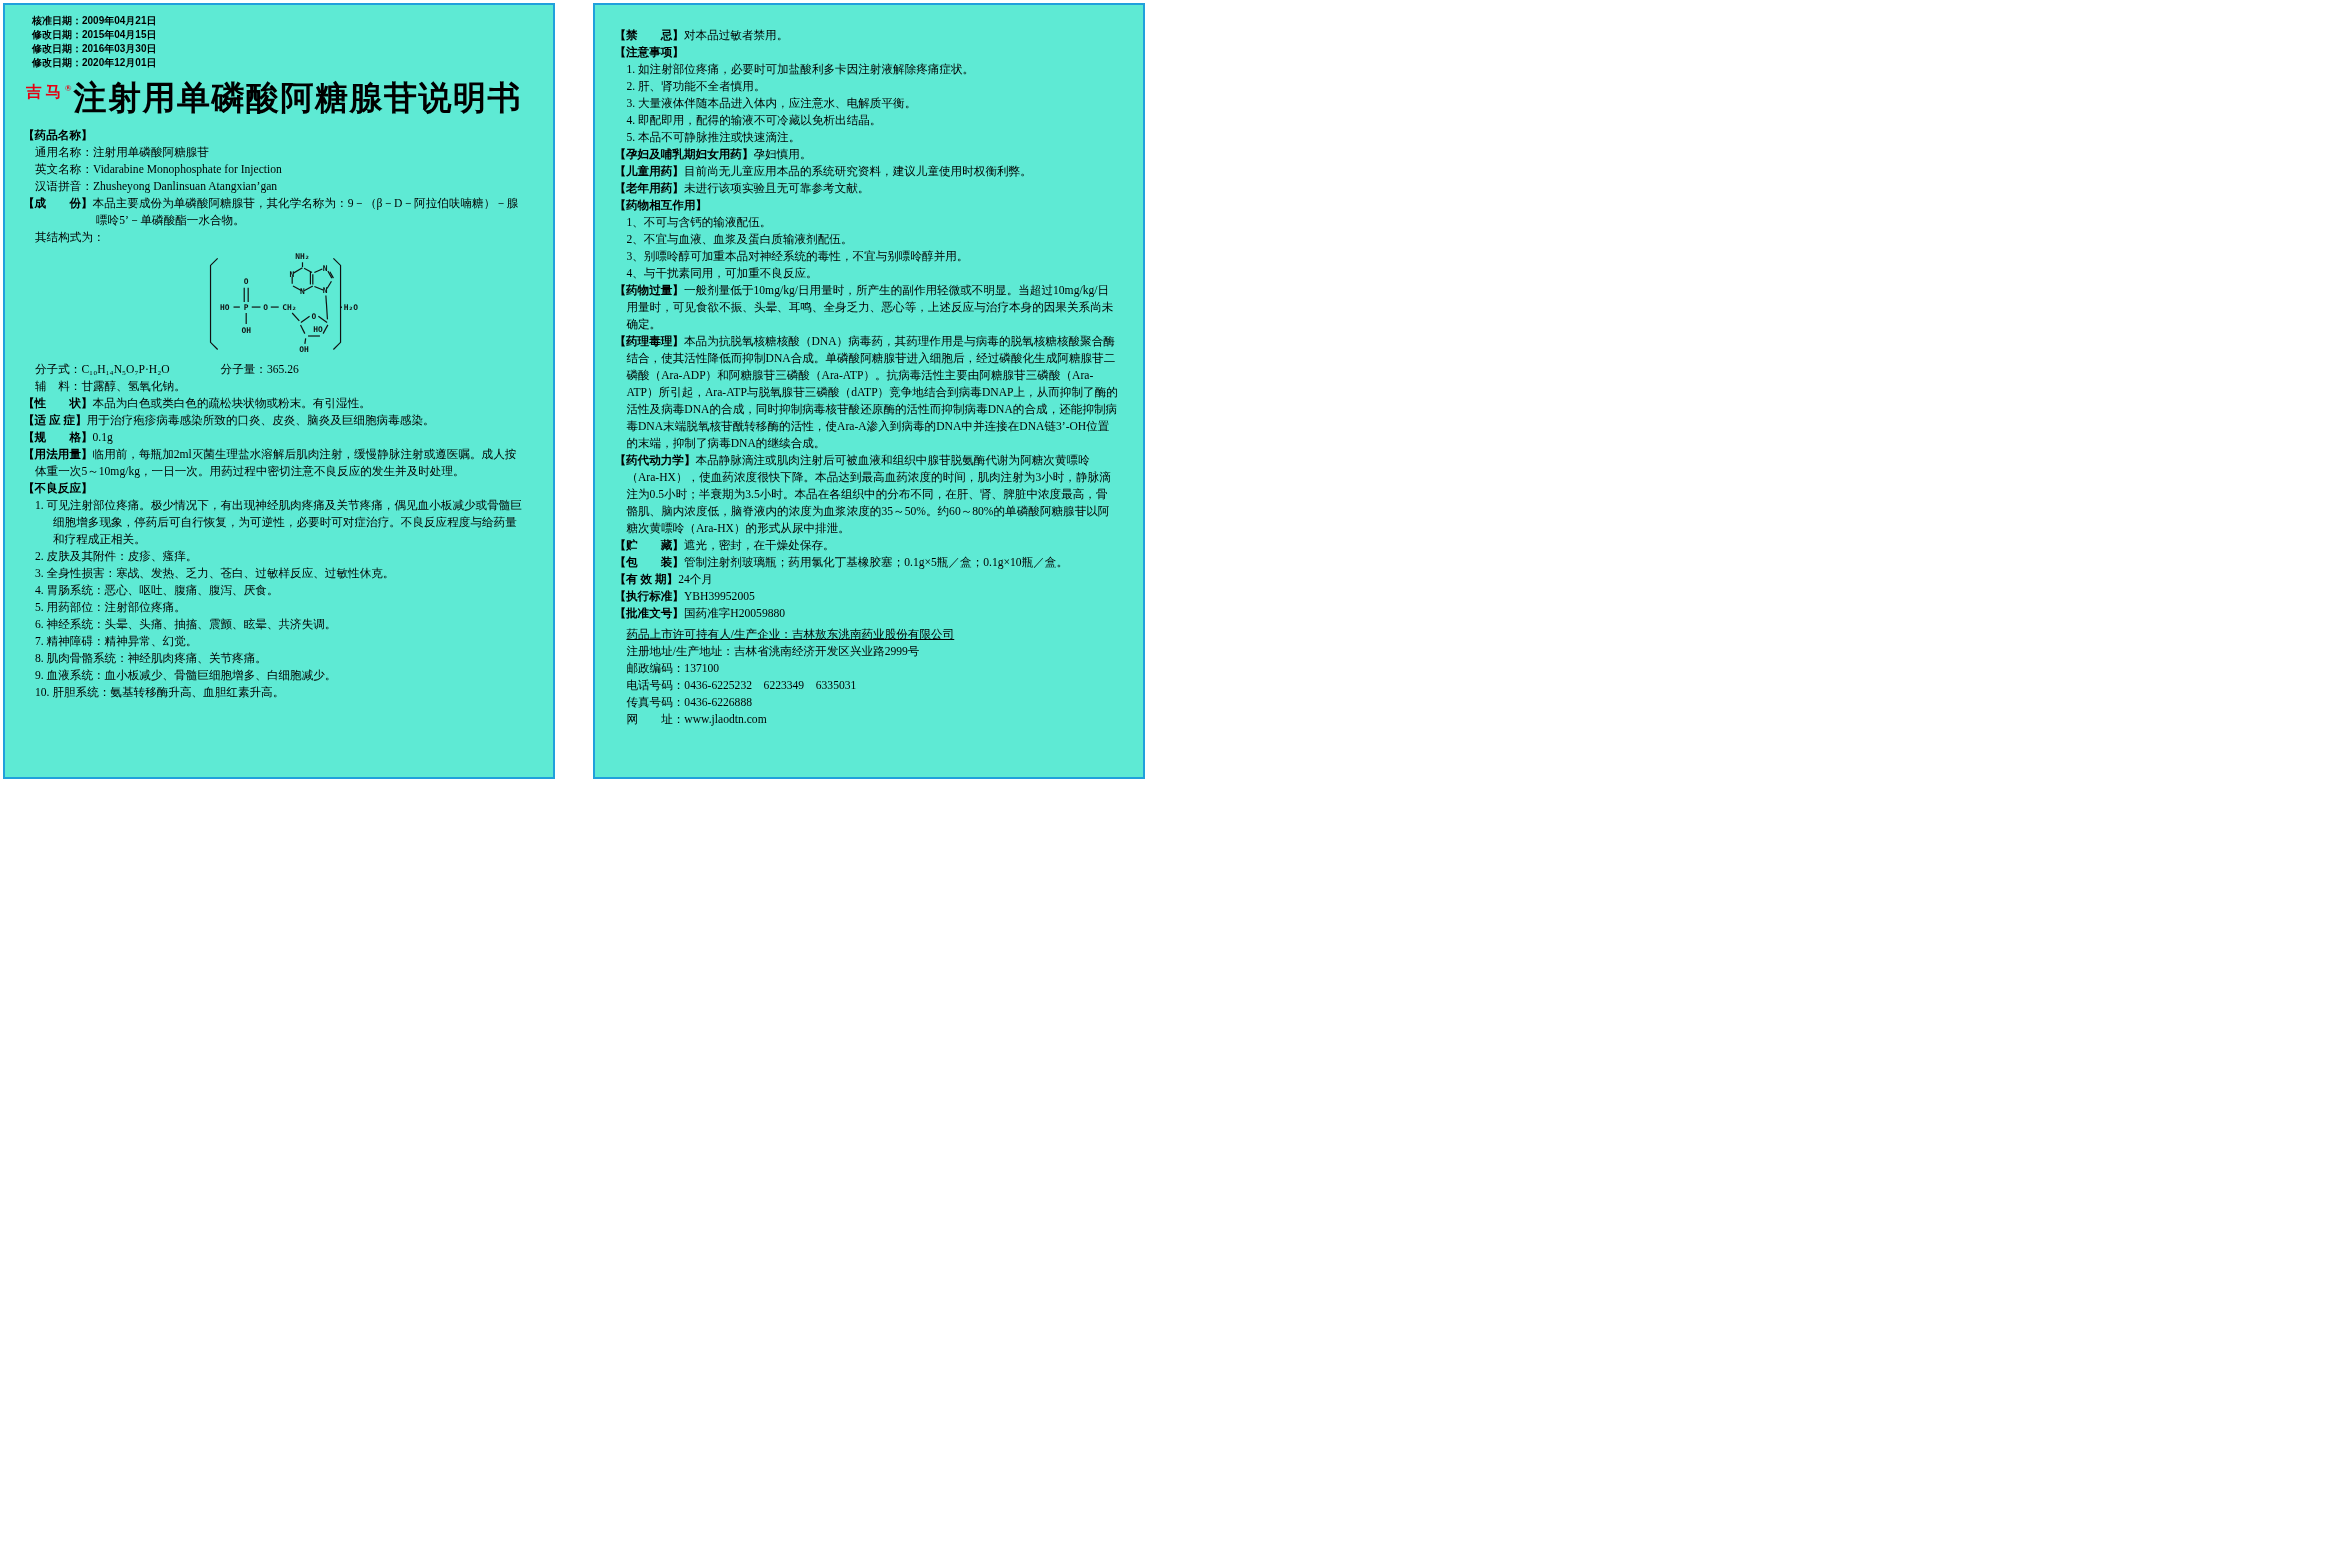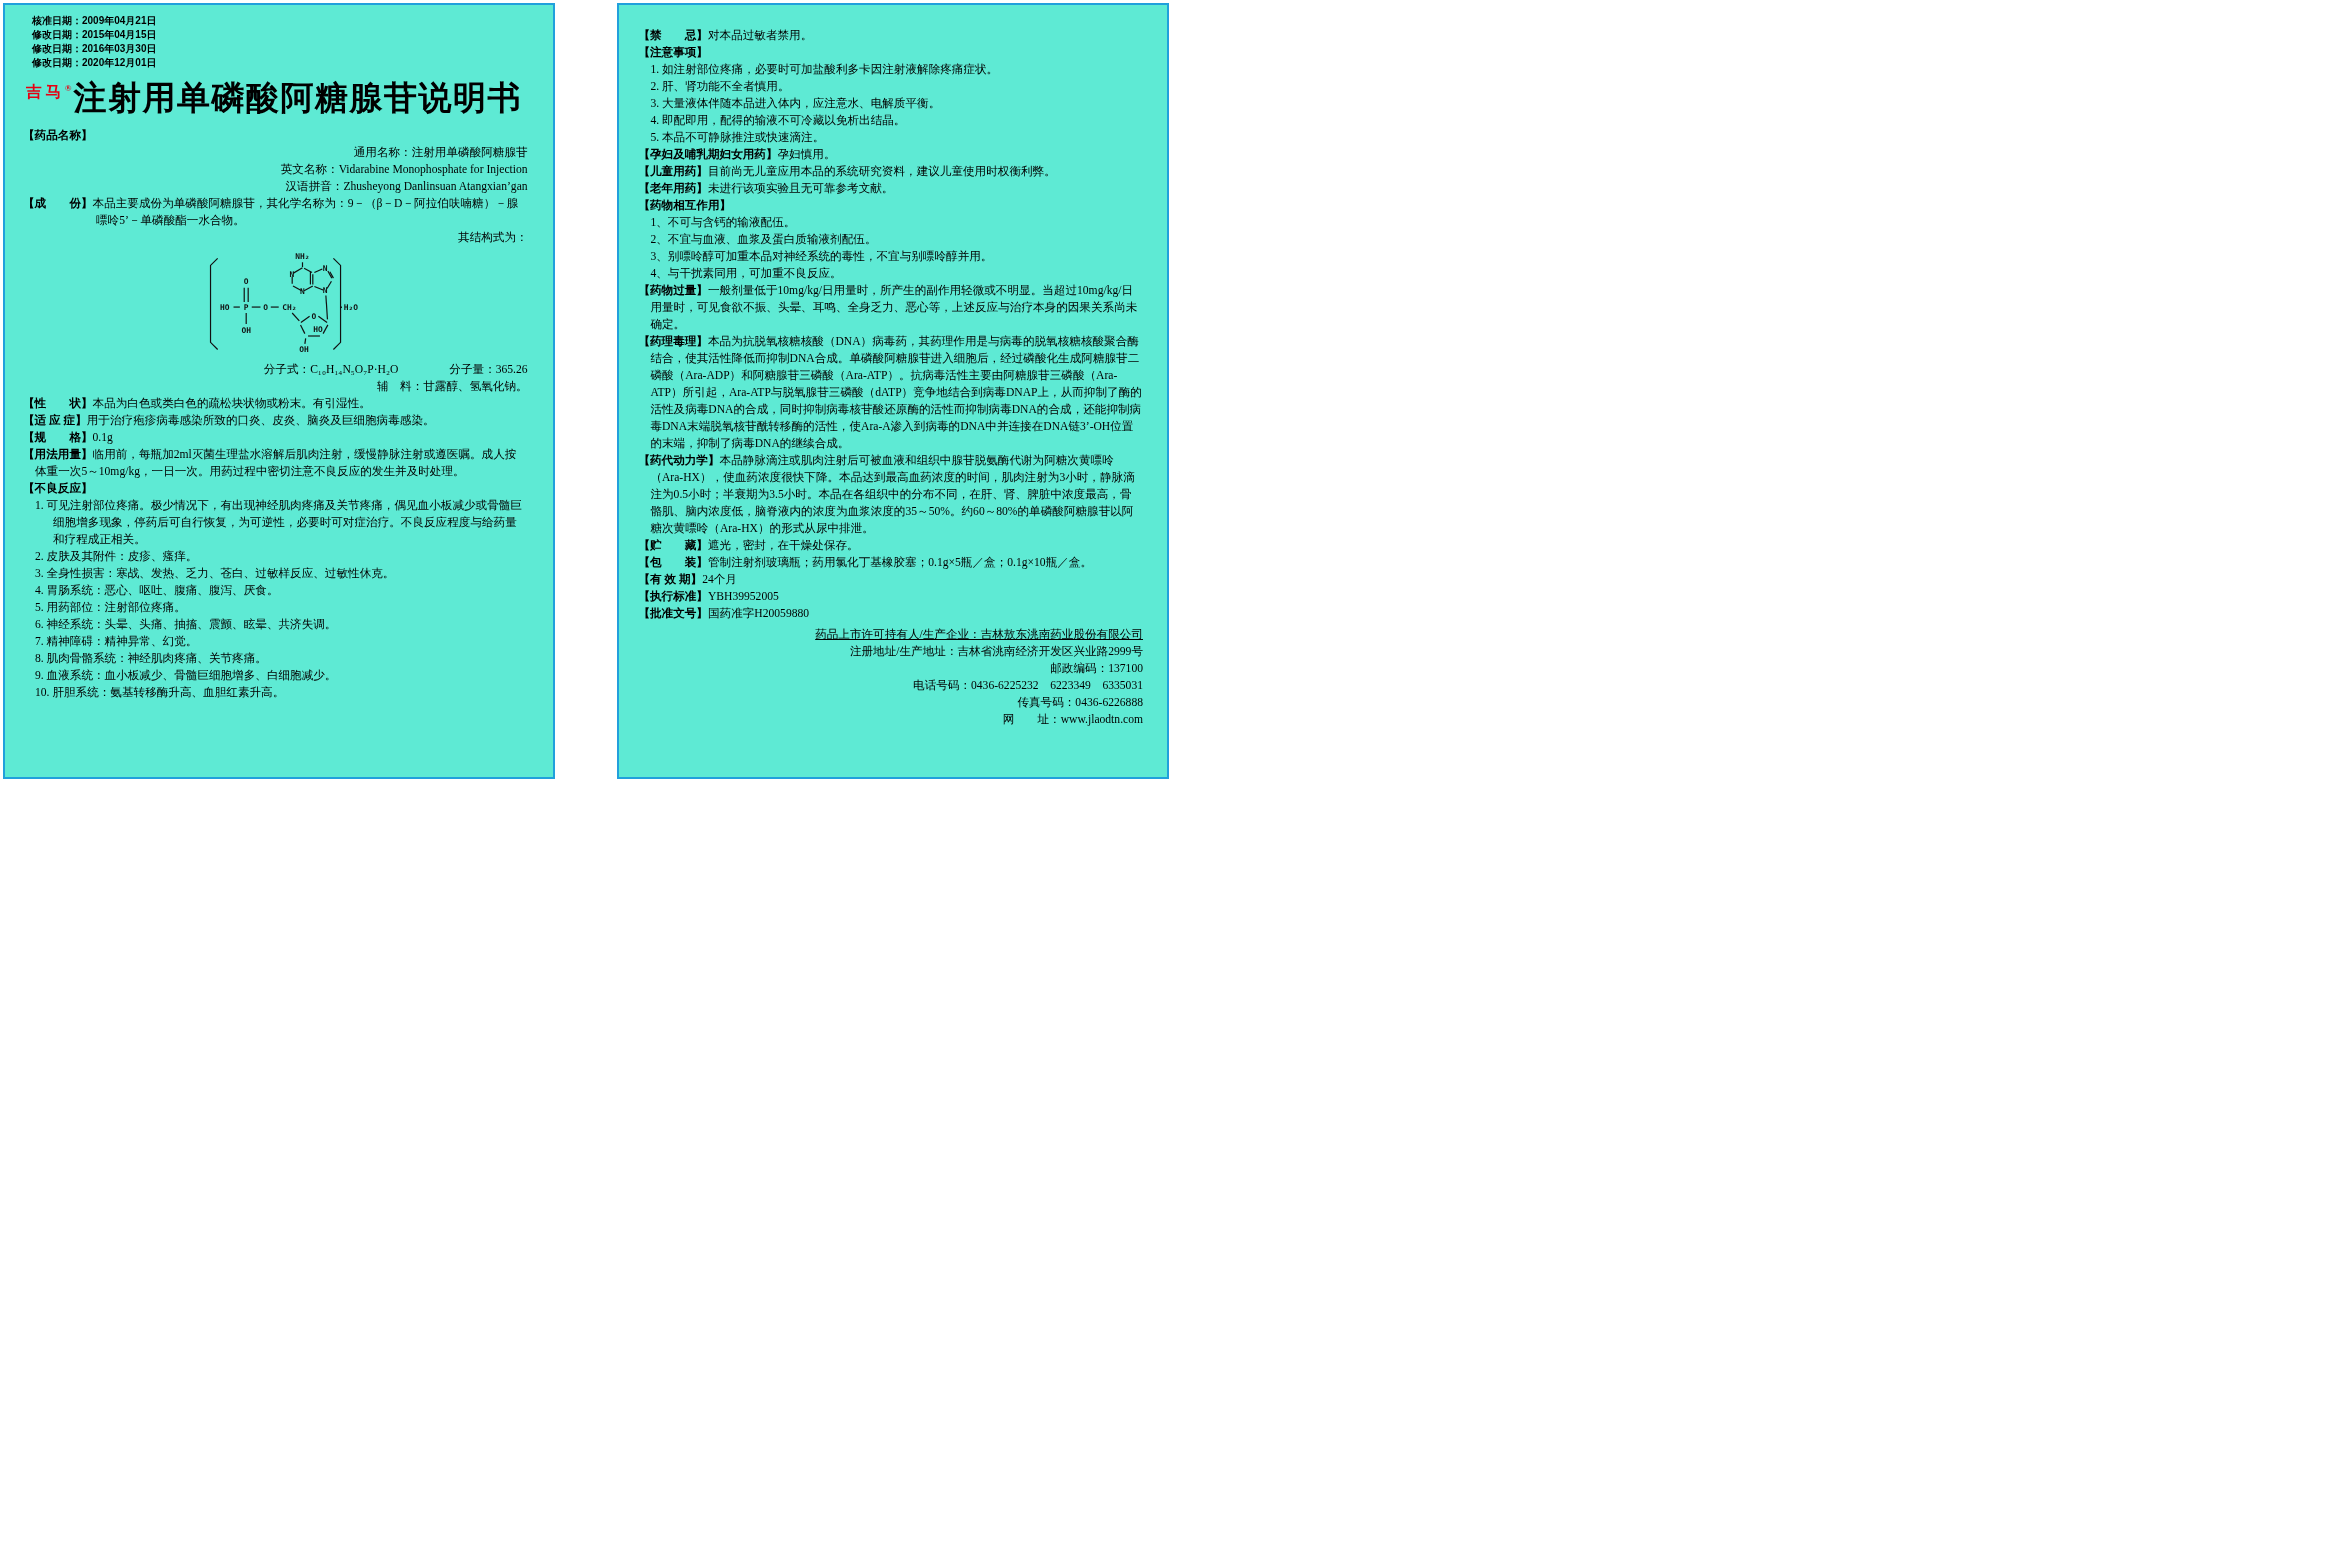--- a/index.html
+++ b/index.html
@@ -1,42 +1,42 @@
 <!DOCTYPE html>
 <html style="font-size:12px"><head>
 <meta charset="utf-8">
 <style>
   html,body{margin:0;padding:0;background:#ffffff;}
   .canvas{position:relative;width:1171px;height:783px;background:#fff;
           font-family:"Liberation Serif",serif;color:#000;}
   .page{position:absolute;top:3px;width:552px;height:776px;background:#5eead4;
         border:2.2px solid #21a0dc;box-sizing:border-box;overflow:hidden;}
   #page-left{left:3px;padding:9px 25.4px 6px 18px;}
-  #page-right{left:617px;padding:22.4px 24px 6px 19.4px;}
+  #page-right{left:593px;padding:22.4px 24px 6px 19.4px;}
 
   
   .date-line{font-family:"Liberation Sans",sans-serif;font-weight:bold;
              font-size:10px;line-height:14px;margin:0 0 0 9px;}
   .title-row{position:relative;margin-top:6px;height:40px;}
   .brand{position:absolute;left:3px;top:6px;color:#e60012;font-weight:bold;
          font-size:15.7px;letter-spacing:3.7px;white-space:nowrap;}
   .brand sup{font-size:9px;letter-spacing:0;vertical-align:super;}
   .title{position:absolute;left:45px;right:0;top:0;text-align:center;
          font-family:"Liberation Sans",sans-serif;font-weight:900;font-size:33px;
          letter-spacing:1.5px;white-space:nowrap;}
   .warnings{margin-top:9px;text-align:center;
             font-family:"Liberation Sans",sans-serif;font-weight:bold;
             font-size:11.6px;line-height:17px;}
   .warning-line{margin:0;}
 
   
   .bodytext{margin-top:10.5px;}
   .para{margin:0;font-size:11.6px;line-height:17px;}
   .lbl{font-weight:600;}
-  .sub{padding-left:12px;text-align:right;}
+  .sub{padding-left:12px;}
   .hang1{padding-left:12px;text-indent:-12px;}
   .hangw{padding-left:73px;text-indent:-73px;}
   .li{padding-left:30px;text-indent:-18px;}
   .formula .right-part{margin-left:51px;}
   .gap-top{margin-top:3.7px;text-decoration:underline;}
 
   
   .struct-wrap{margin:2.2px 0 2.2px 176px;width:161px;height:111px;}
   .struct{width:161px;height:111px;}
   .struct text{font-family:"DejaVu Sans Mono",monospace;font-weight:bold;

